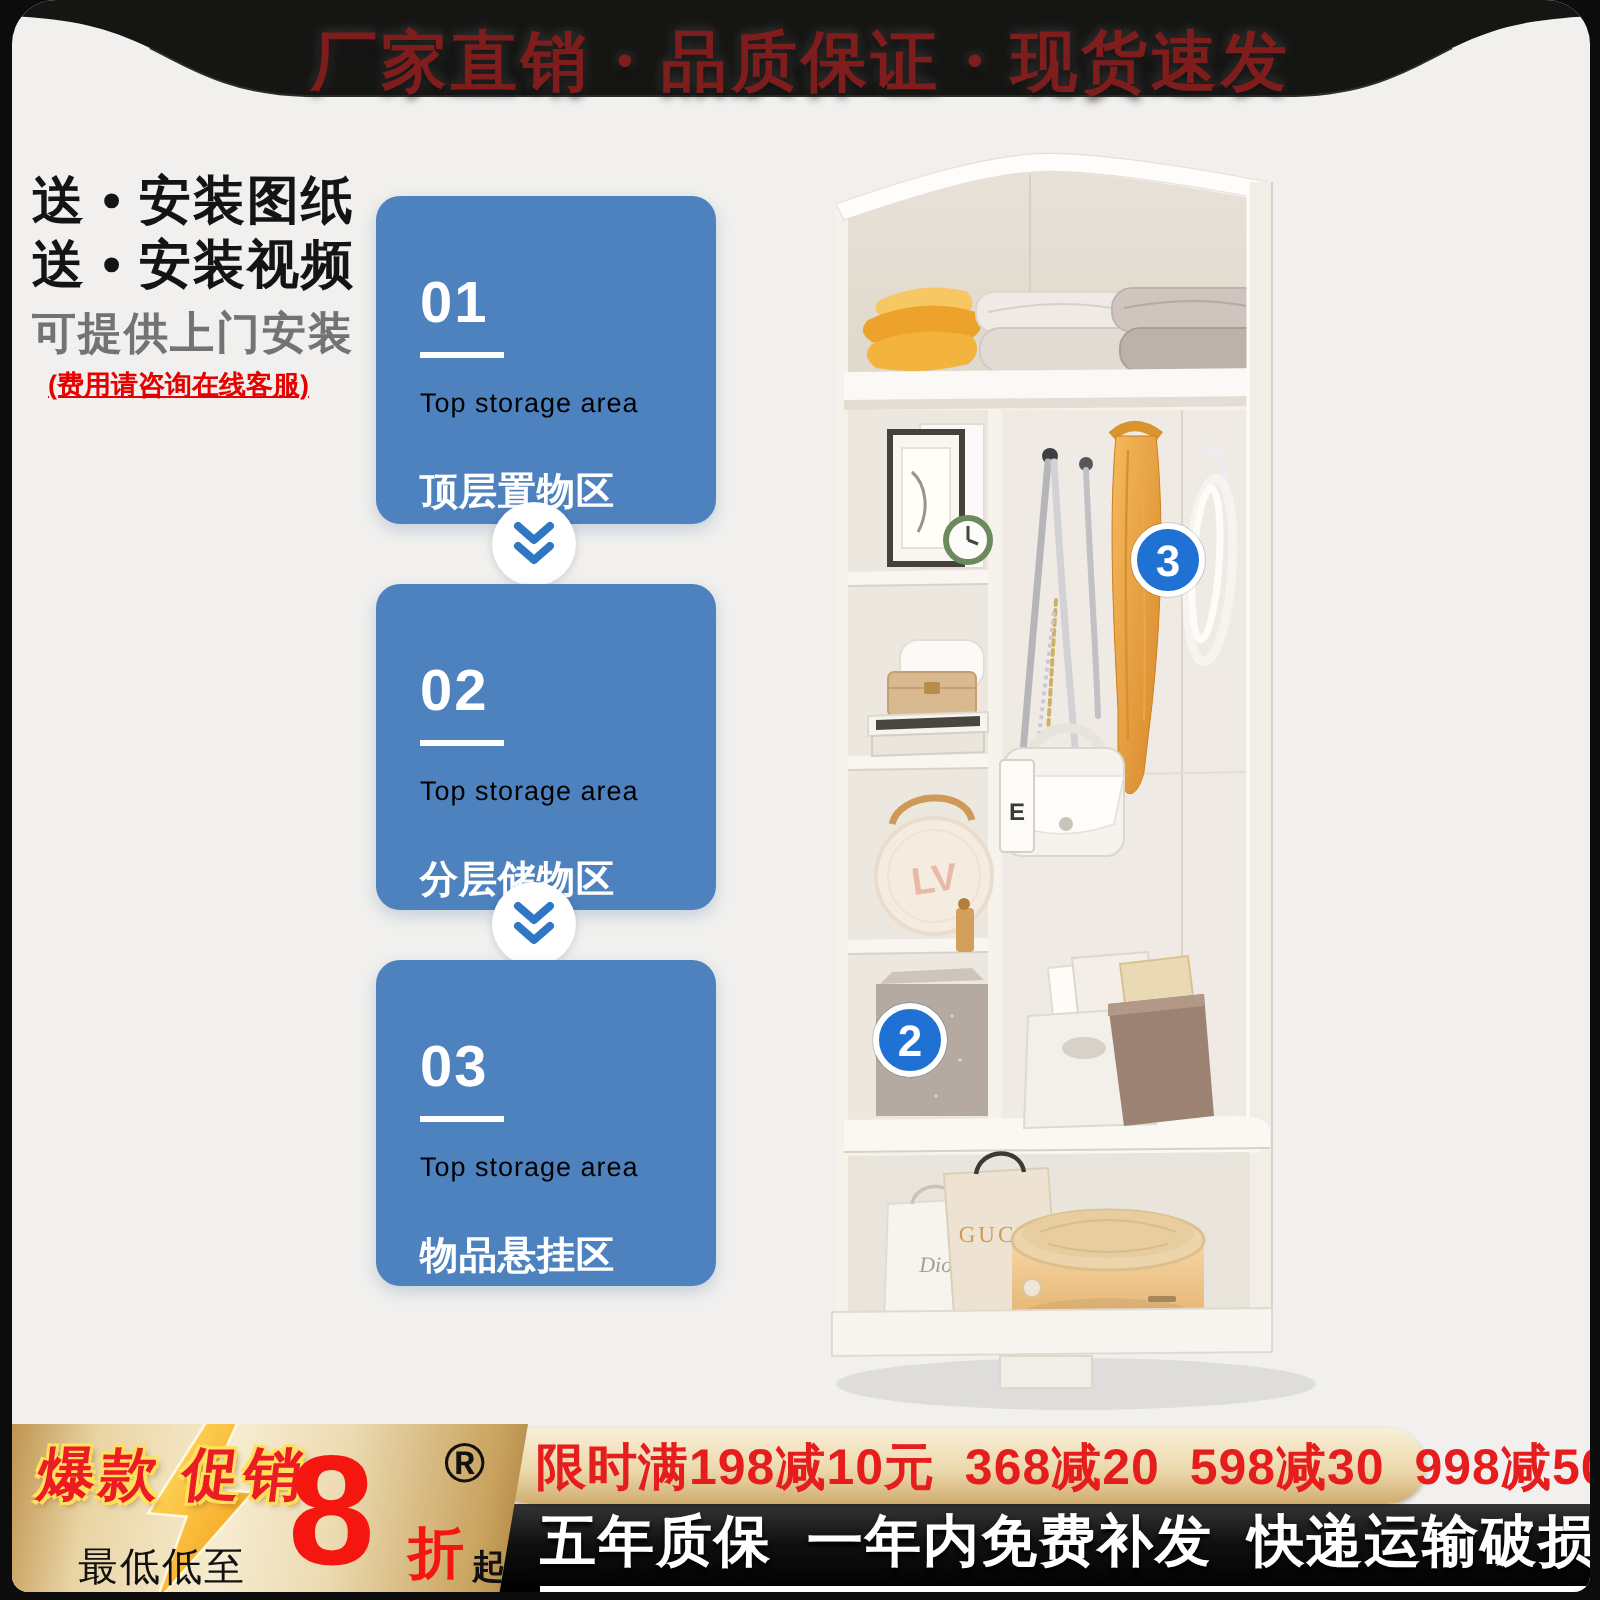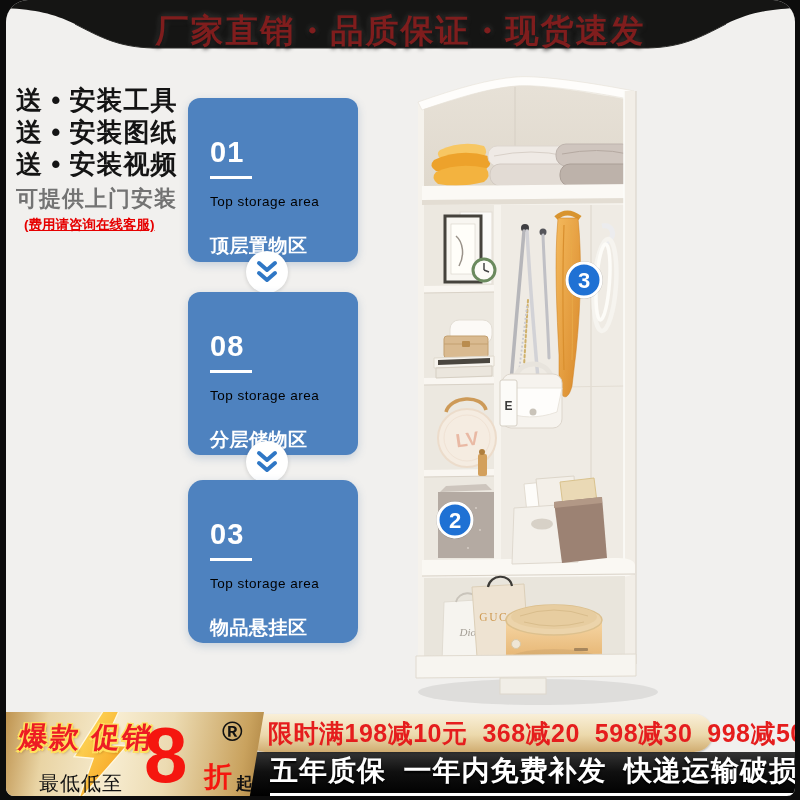--- a/index.html
+++ b/index.html
@@ -28,21 +28,21 @@
     position:absolute;left:182px;width:170px;background:#4e82bf;border-radius:12px;
     box-shadow:0 3px 8px rgba(70,110,160,.25);padding:0;color:#fff;
   }
   .fbox .inner{padding:40px 0 0 22px;}
   .fnum{font-size:29px;font-weight:700;letter-spacing:1px;line-height:1;}
   .funderline{width:42px;height:3px;background:#fff;margin-top:9px;}
   .fen{font-size:13.5px;color:#000000;margin-top:15px;letter-spacing:.5px;}
   .fzh{font-size:19px;font-weight:700;margin-top:24px;letter-spacing:.5px;}
   .fbox1{top:98px;height:164px;}
   .fbox2{top:292px;height:163px;}
-  .fbox3{top:480px;height:163px;border-radius:15px;}
+  .fbox3{top:480px;height:163px;}
   .connector{
     position:absolute;left:240px;width:42px;height:42px;border-radius:50%;
     background:#ffffff;box-shadow:0 1px 4px rgba(0,0,0,.15);
     display:flex;align-items:center;justify-content:center;
   }
   .conn1{top:251px;} .conn2{top:441px;}
   
   .product{position:absolute;left:382px;top:60px;width:330px;height:655px;}
   
   .promo{position:absolute;left:0;right:0;bottom:0;height:84px;}
@@ -84,21 +84,20 @@
 
 <div class="panel">
 
   <svg class="header-ribbon" viewBox="0 0 789 56" preserveAspectRatio="none">
     <path d="M0,0 H789 V8 C758,10 743,13 720,24 C693,38 676,47 642,48 L147,48 C113,47 96,38 69,24 C46,13 31,10 0,8 Z" fill="#151514"></path>
     <path d="M69,24 C96,38 113,47 147,48 L642,48 C676,47 693,38 720,24" fill="none" stroke="#2c2c2a" stroke-width="1"></path>
   </svg>
   <div class="header-title">厂家直销・品质保证・现货速发</div>
 
   <div class="gifts">
-    <div class="gift-line">送 • 安装工具</div>
     <div class="gift-line">送 • 安装图纸</div>
     <div class="gift-line">送 • 安装视频</div>
     <div class="gift-offer">可提供上门安装</div>
     <div class="gift-note">(费用请咨询在线客服)</div>
   </div>
 
   <div class="fbox fbox1">
     <div class="inner">
       <div class="fnum">01</div>
       <div class="funderline"></div>
@@ -107,21 +106,21 @@
     </div>
   </div>
   <div class="connector conn1">
     <svg width="30" height="30" viewBox="0 0 30 30">
       <polyline points="7,6 15,13 23,6" fill="none" stroke="#2f77c5" stroke-width="4" stroke-linecap="round" stroke-linejoin="round"></polyline>
       <polyline points="7,16 15,23 23,16" fill="none" stroke="#2f77c5" stroke-width="4" stroke-linecap="round" stroke-linejoin="round"></polyline>
     </svg>
   </div>
   <div class="fbox fbox2">
     <div class="inner">
-      <div class="fnum">08</div>
+      <div class="fnum">02</div>
       <div class="funderline"></div>
       <div class="fen">Top storage area</div>
       <div class="fzh">分层储物区</div>
     </div>
   </div>
   <div class="connector conn2">
     <svg width="30" height="30" viewBox="0 0 30 30">
       <polyline points="7,6 15,13 23,6" fill="none" stroke="#2f77c5" stroke-width="4" stroke-linecap="round" stroke-linejoin="round"></polyline>
       <polyline points="7,16 15,23 23,16" fill="none" stroke="#2f77c5" stroke-width="4" stroke-linecap="round" stroke-linejoin="round"></polyline>
     </svg>

